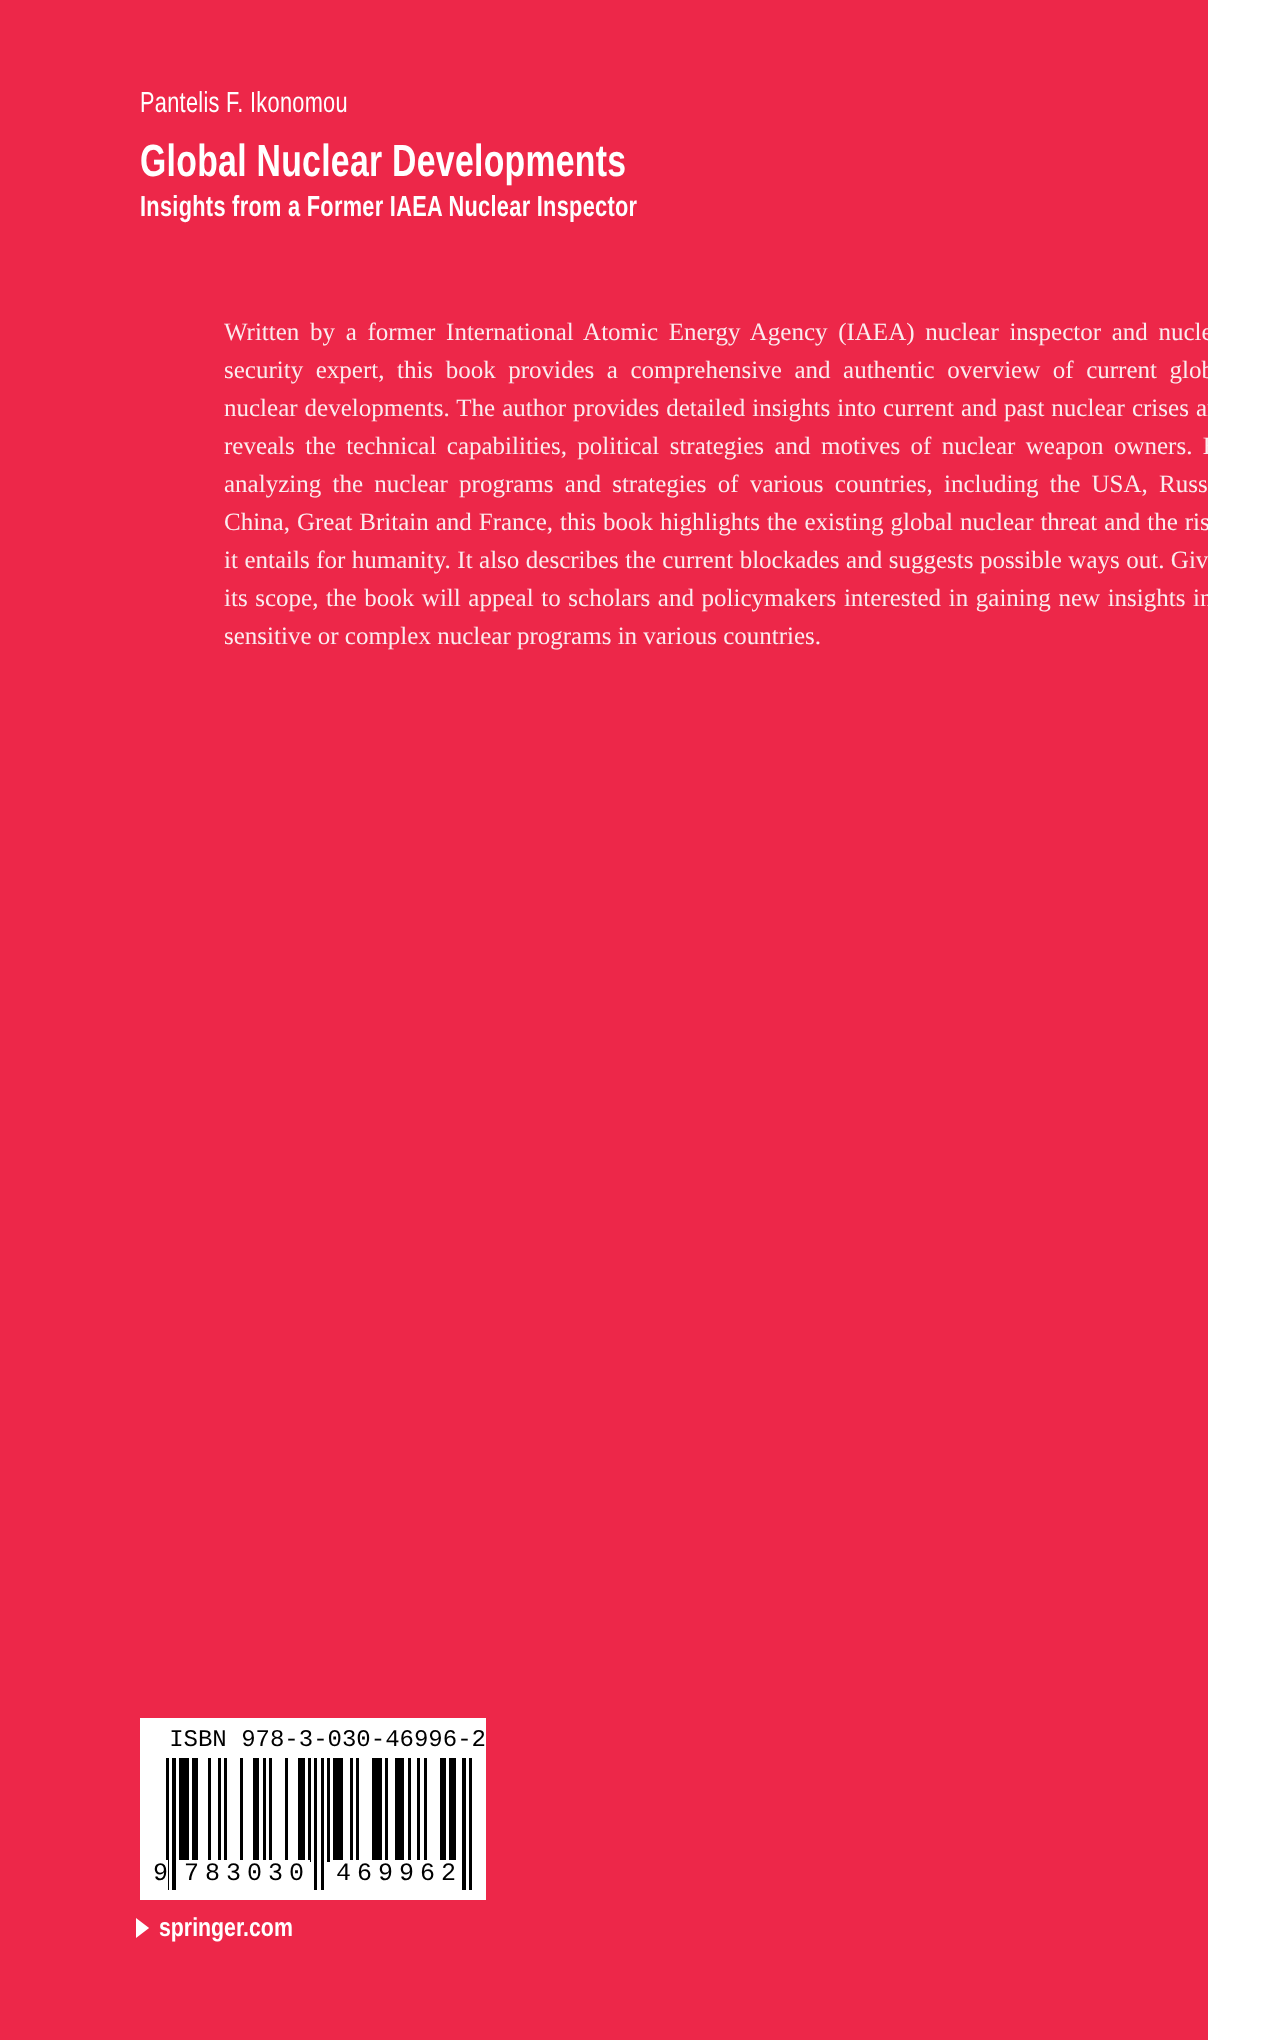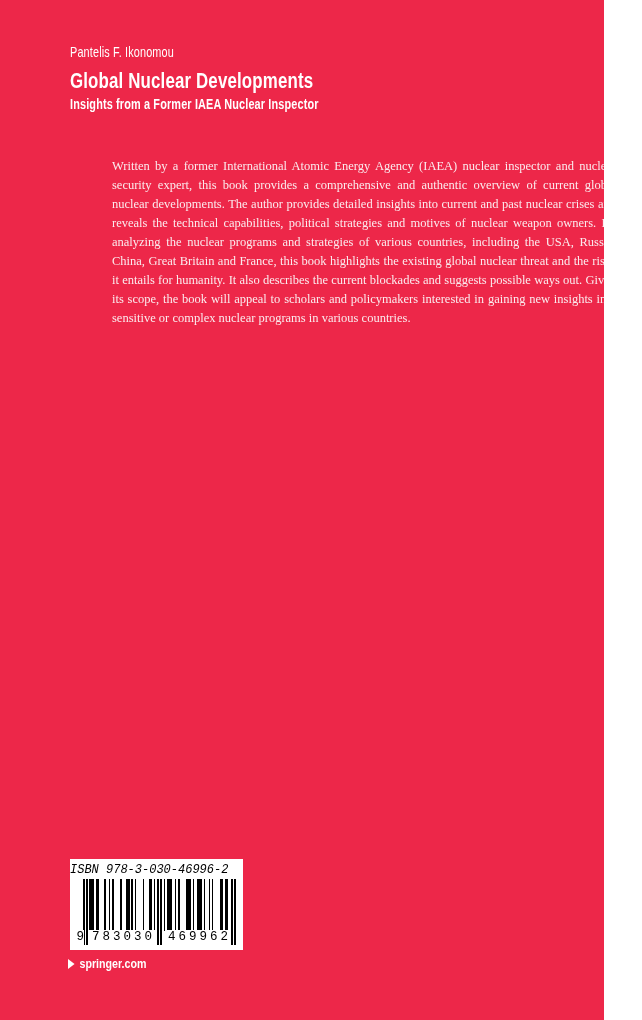--- a/index.html
+++ b/index.html
@@ -33,25 +33,24 @@
     text-align:justify;
     margin-left:42px;
   }
   
   .barcode-box{
     position:absolute;left:70px;top:859px;width:173px;height:91px;
     background:var(--barcode-bg);
   }
   .isbn{
     position:absolute;left:0;top:5px;width:173px;
-    text-align:left;
+    text-align:right;
     font-family:"Liberation Mono",monospace;
     font-size:12px;line-height:12px;color:var(--barcode-ink);
     white-space:nowrap;
-    font-style:italic;
   }
   .bars{position:absolute;left:13px;top:20px;}
   .ean-digit{
     position:absolute;top:71px;height:16px;
     font-family:"Liberation Mono",monospace;
     font-size:12.5px;line-height:14px;color:var(--barcode-ink);
     background:var(--barcode-bg);
   }
   .ean-lead{left:2px;width:12px;text-align:right;}
   .ean-g1{left:19px;width:66px;text-align:center;letter-spacing:3px;text-indent:3px;}

